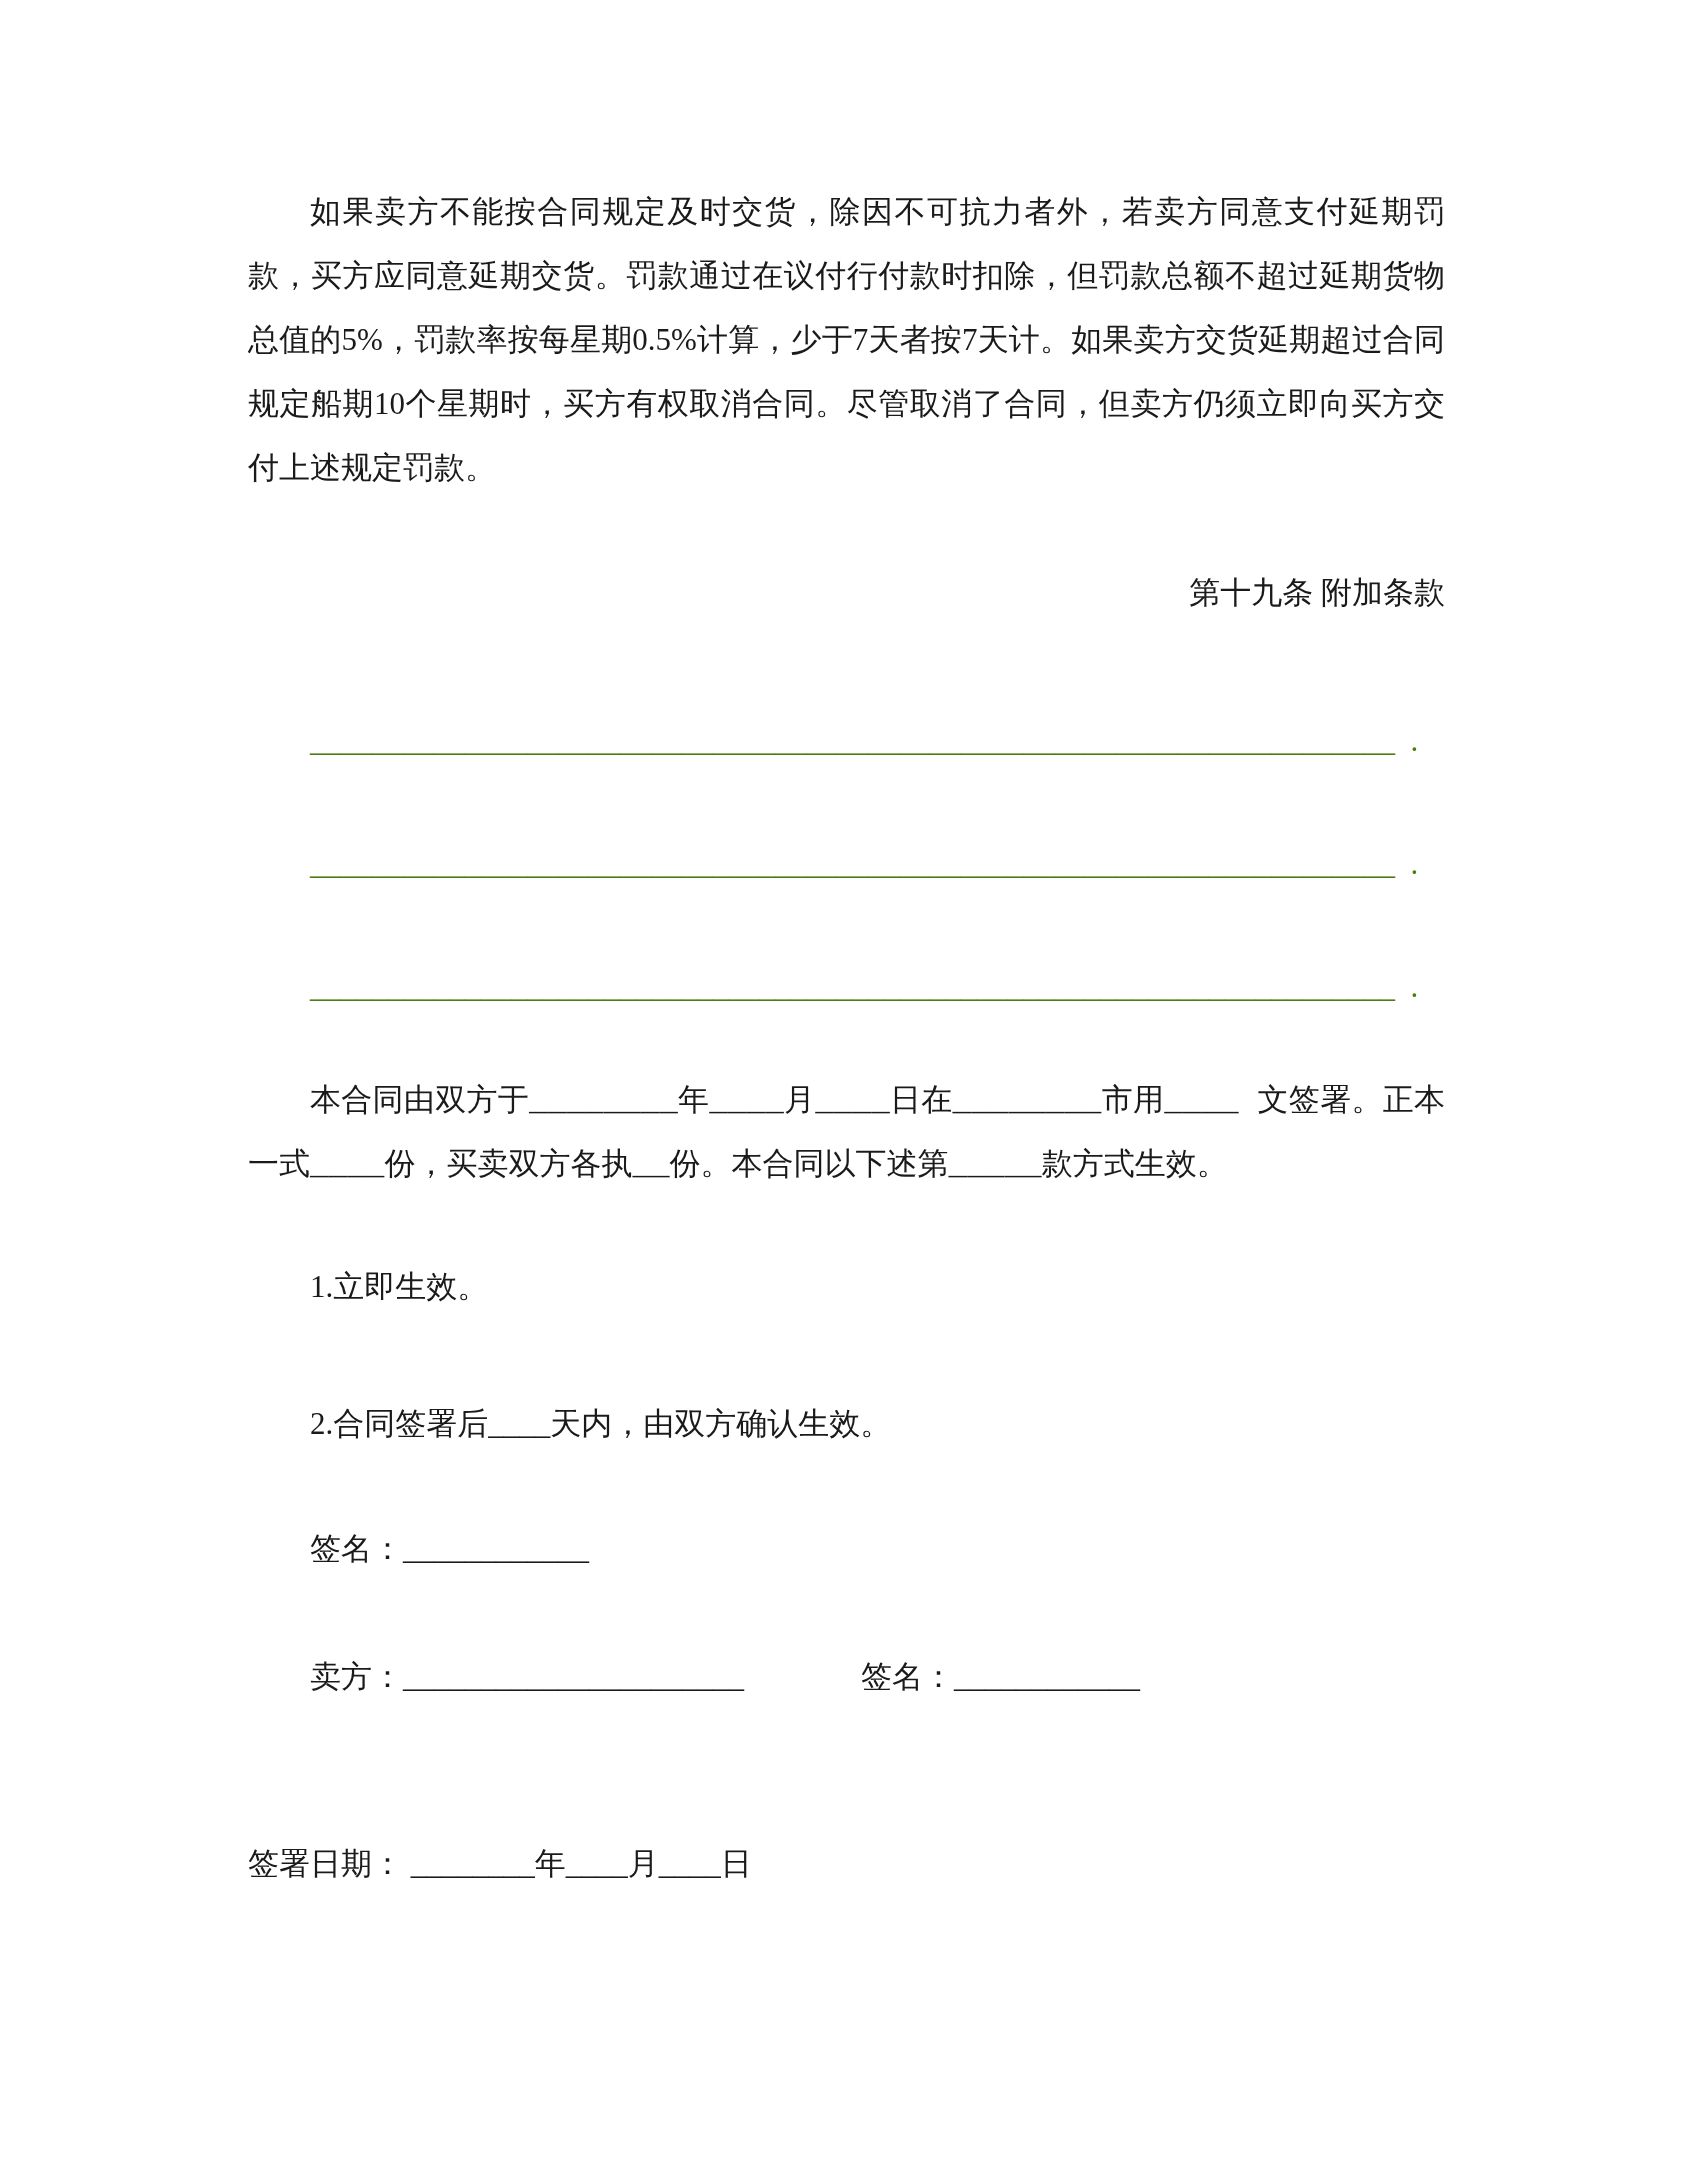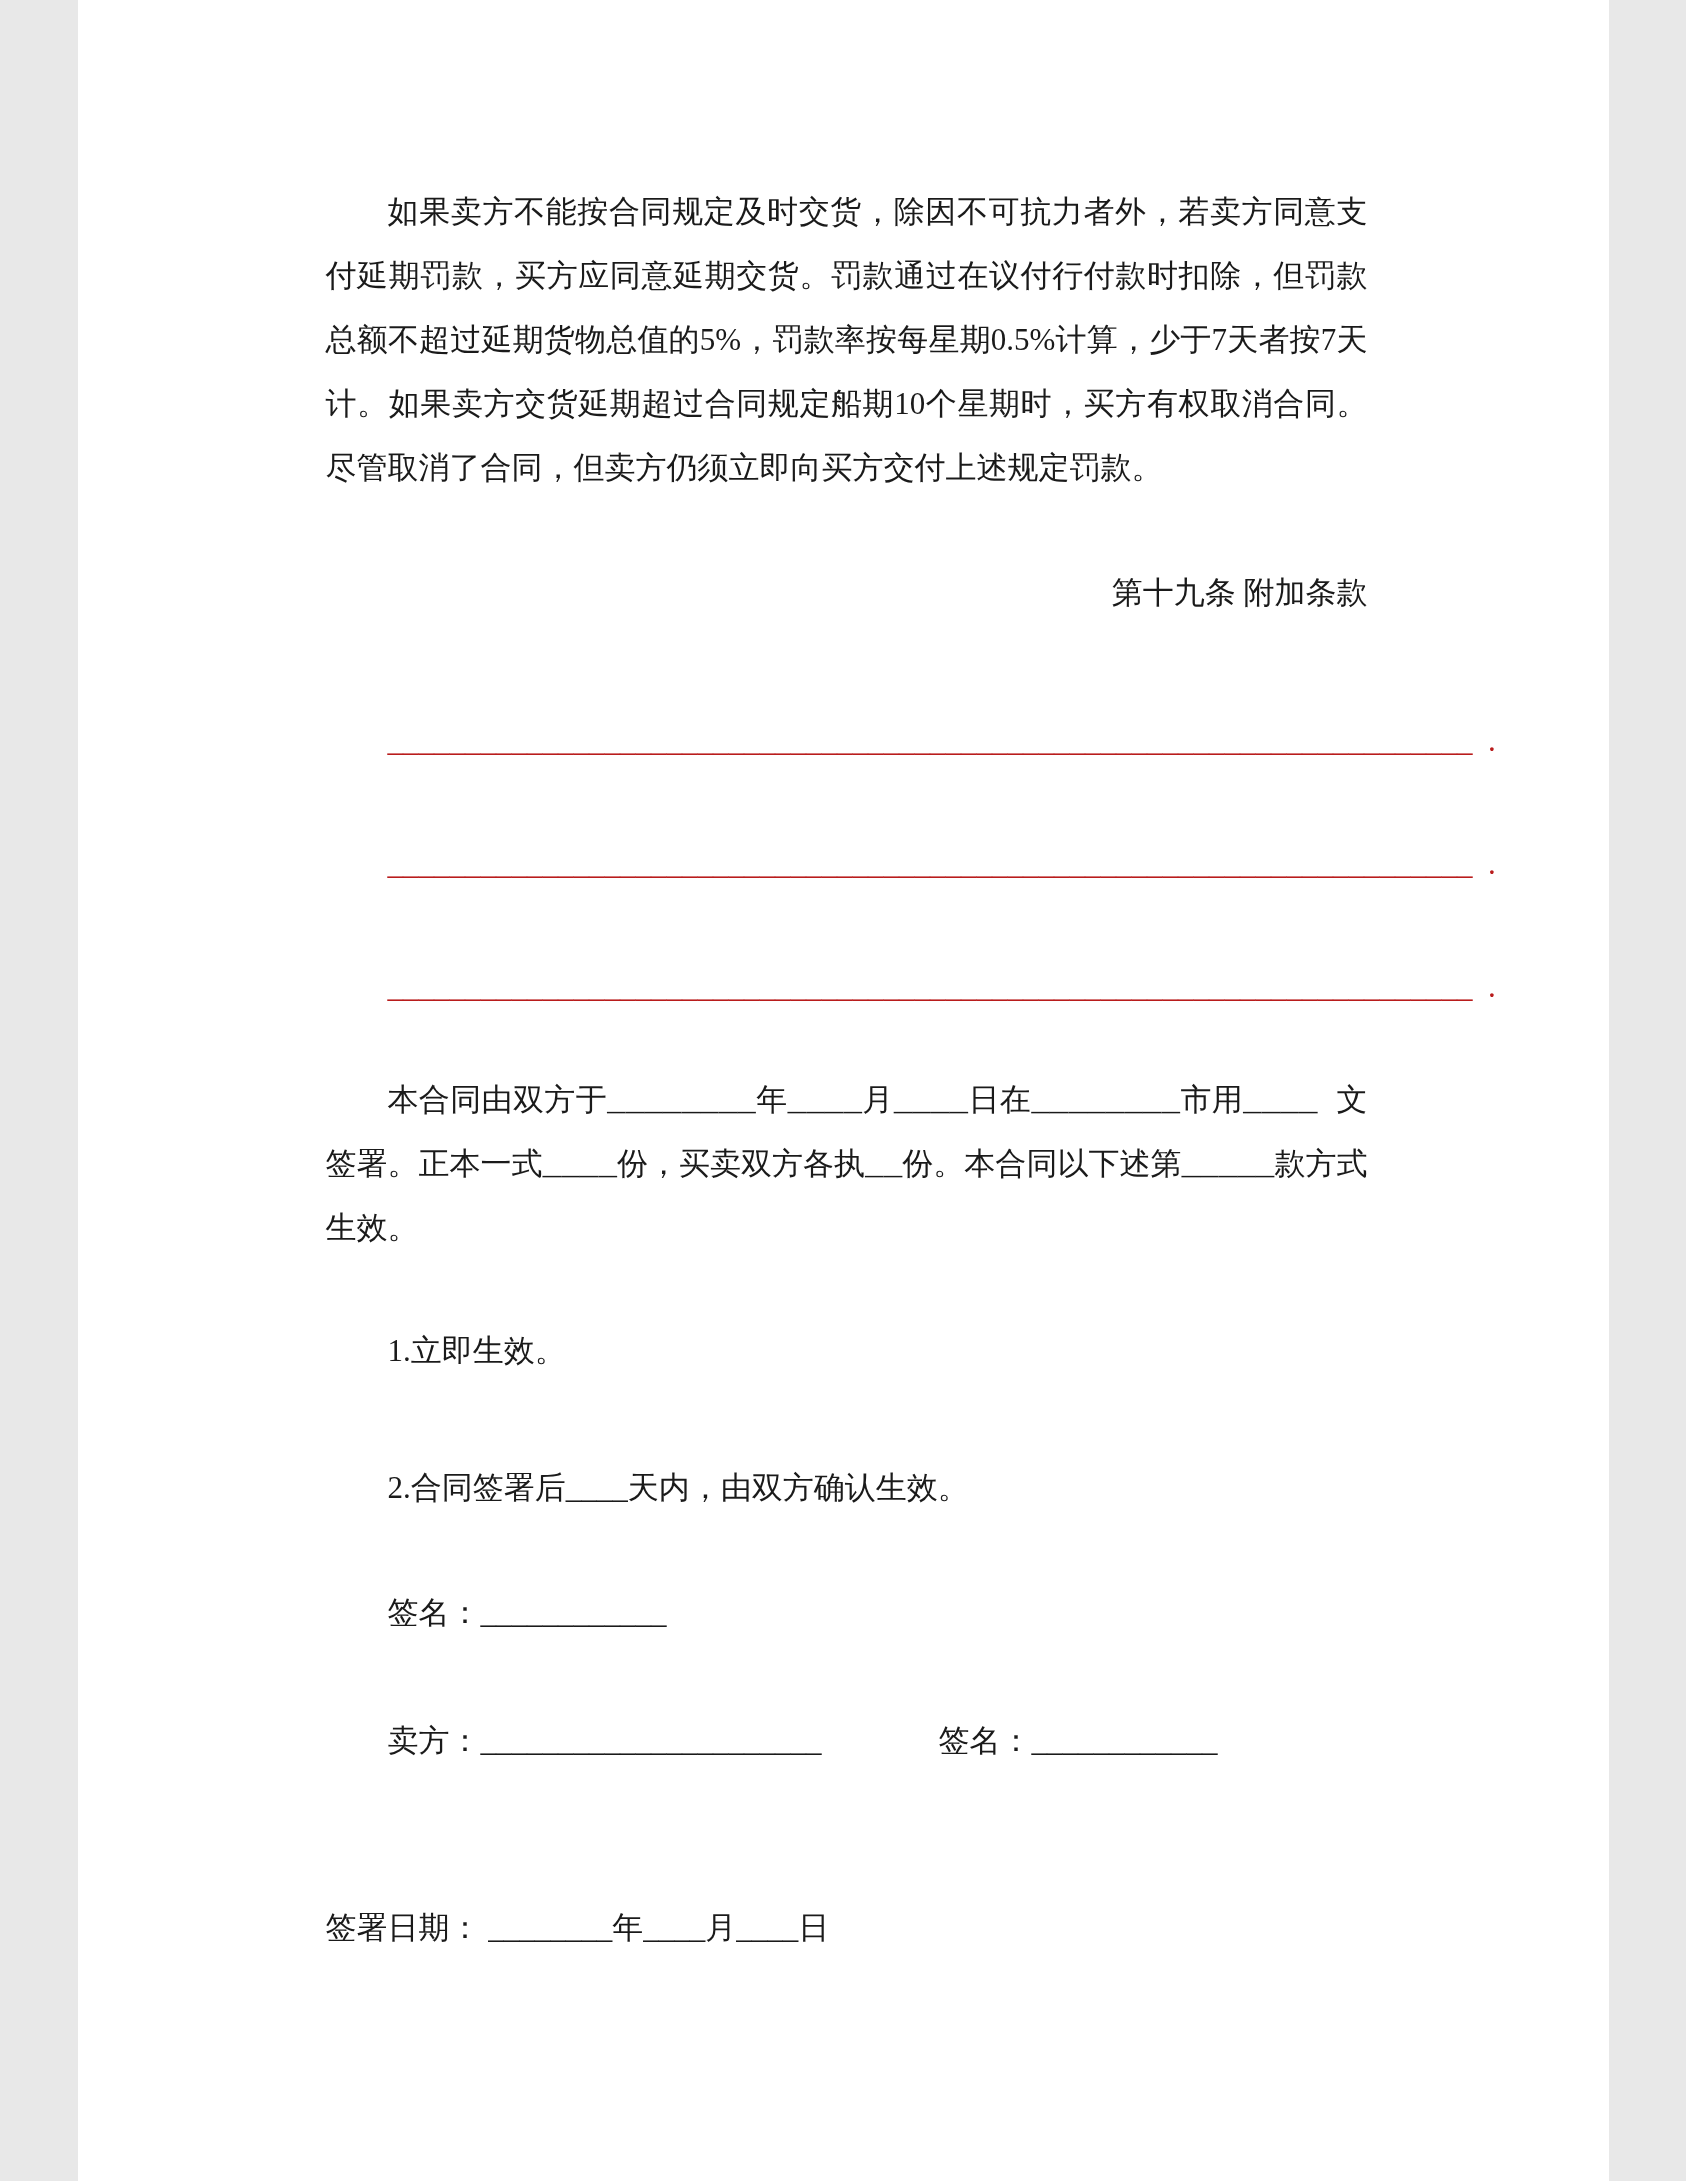--- a/index.html
+++ b/index.html
@@ -2,21 +2,21 @@
 <html style="font-size:14.7px"><head>
 <meta charset="utf-8">
 <style>
   html, body {
     margin: 0;
     padding: 0;
     background: #e8e8e8;
   }
   .page {
     position: relative;
-    width: 1531px;
+    width: 1686px;
     height: 2182px;
     margin: 0 auto;
     background: #ffffff;
     box-sizing: border-box;
     padding: 180px 241px 0 248px;
     font-family: "Liberation Serif", "DejaVu Serif", serif;
     font-size: 31px;
     line-height: 64px;
     color: #1a1a1a;
   }
@@ -28,21 +28,21 @@
   }
   .heading {
     margin: 61px 0 0 0;
     text-indent: 2em;
     text-align: right;
   }
   .blank-line {
     margin: 59px 0 0 0;
     text-indent: 2em;
     white-space: pre;
-    color: #b91c1c;
+    color: #4d7c0f;
     letter-spacing: 0;
   }
   .blank-line.first {
     margin-top: 84px;
   }
   .signing-para {
     margin: 51px 0 0 0;
     font-family: Liberation Mono, monospace;
   }
   .item {

